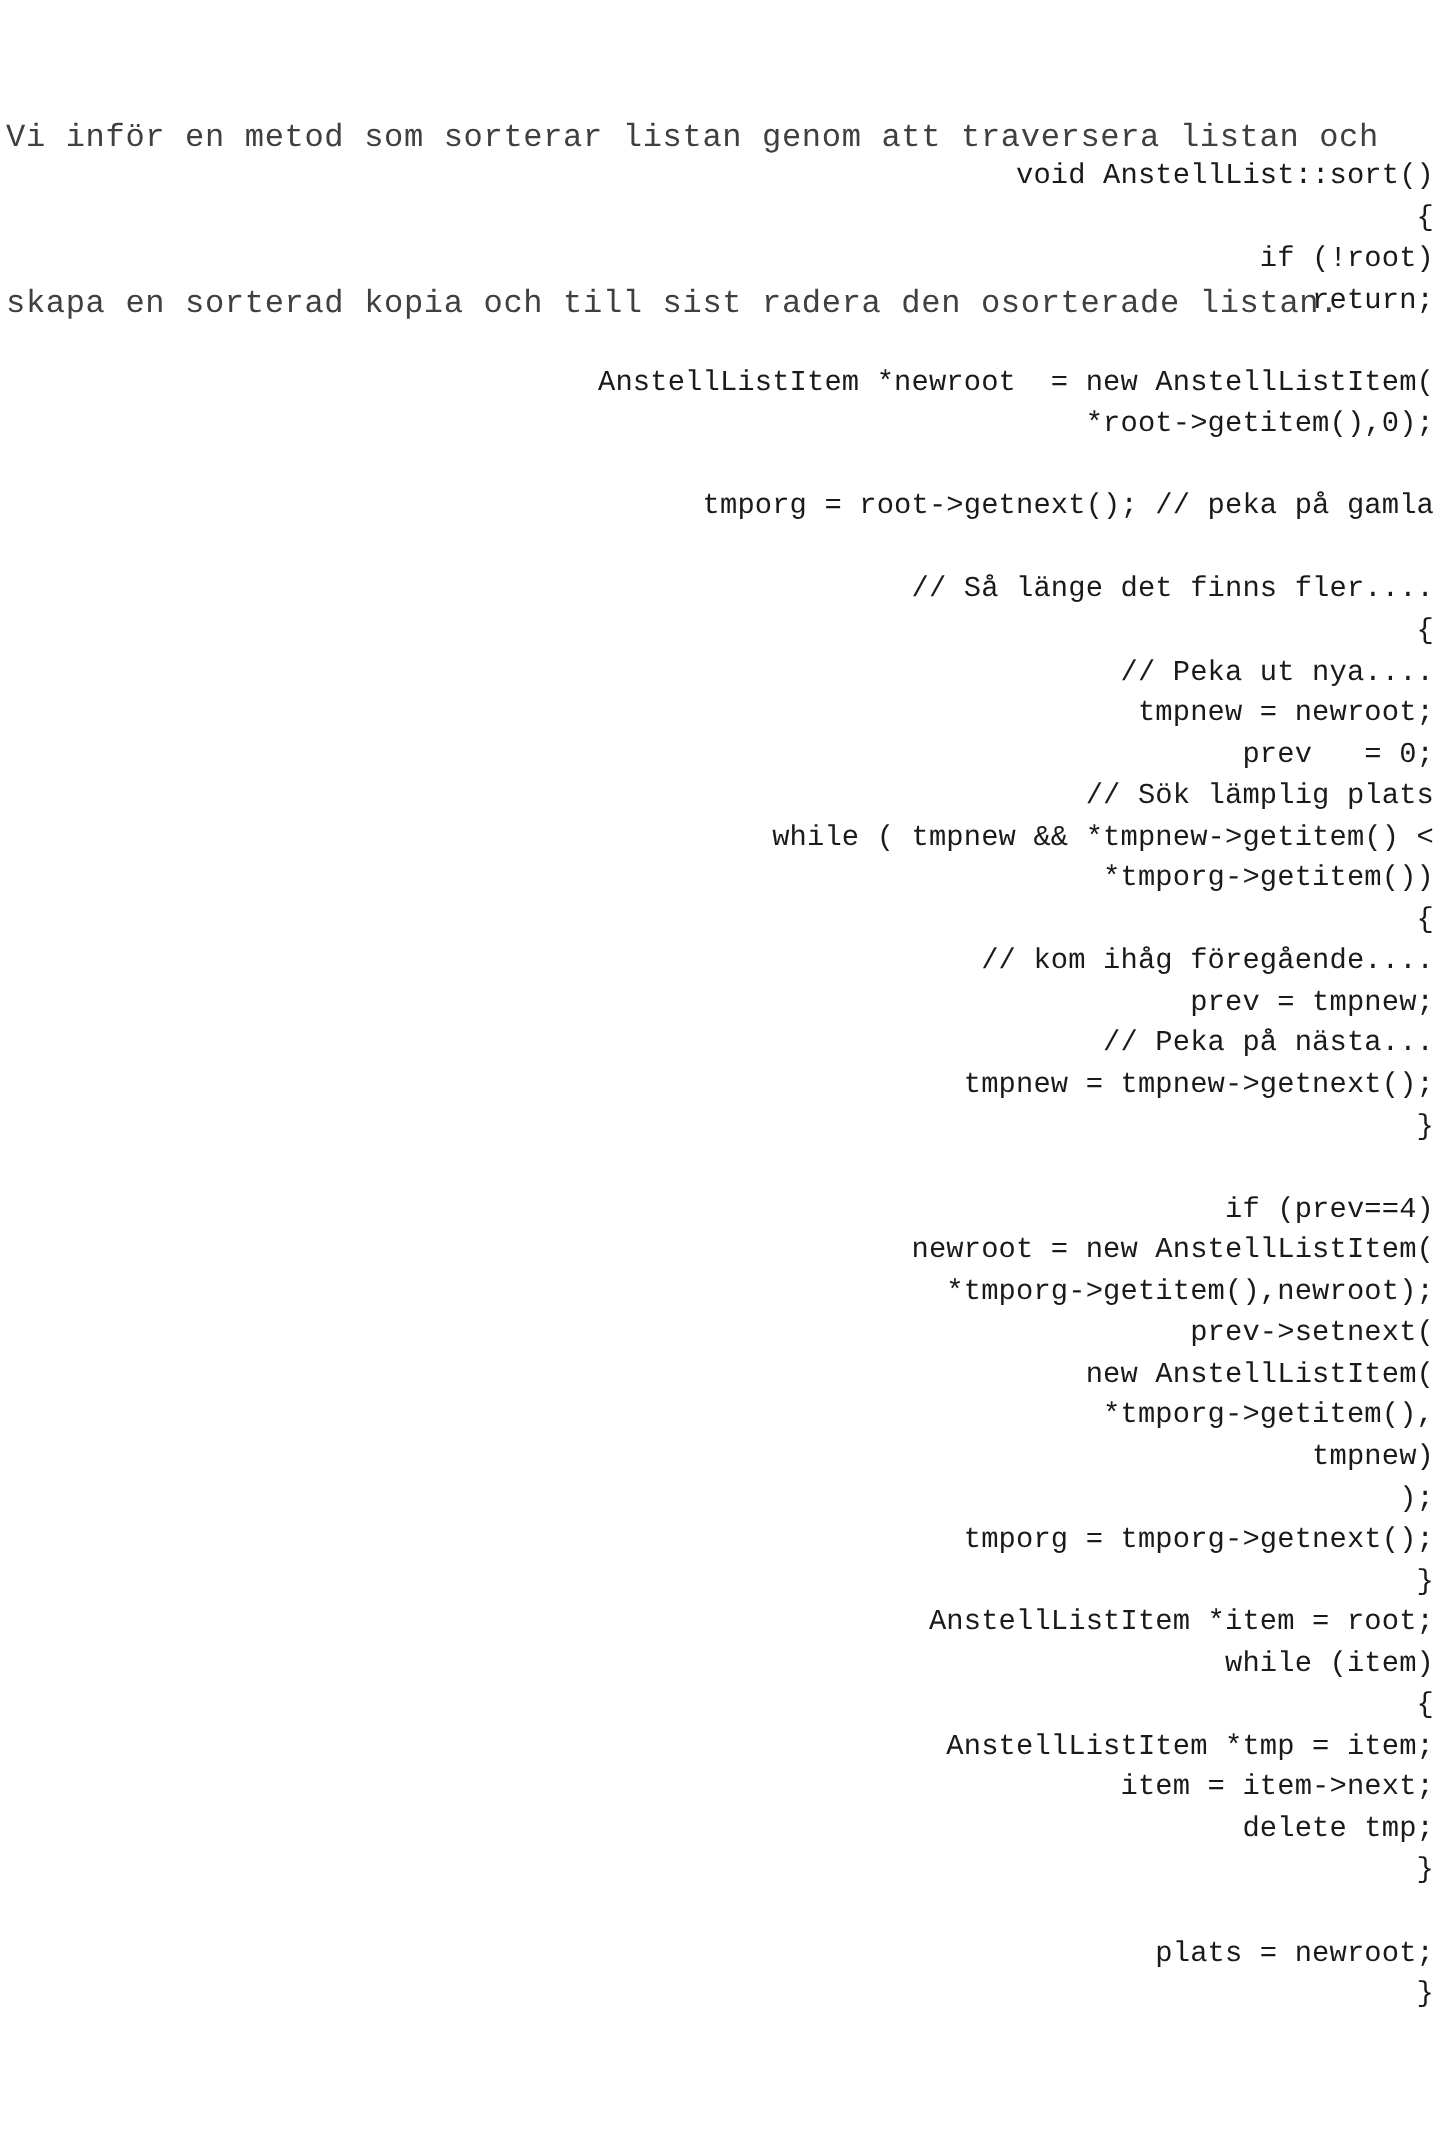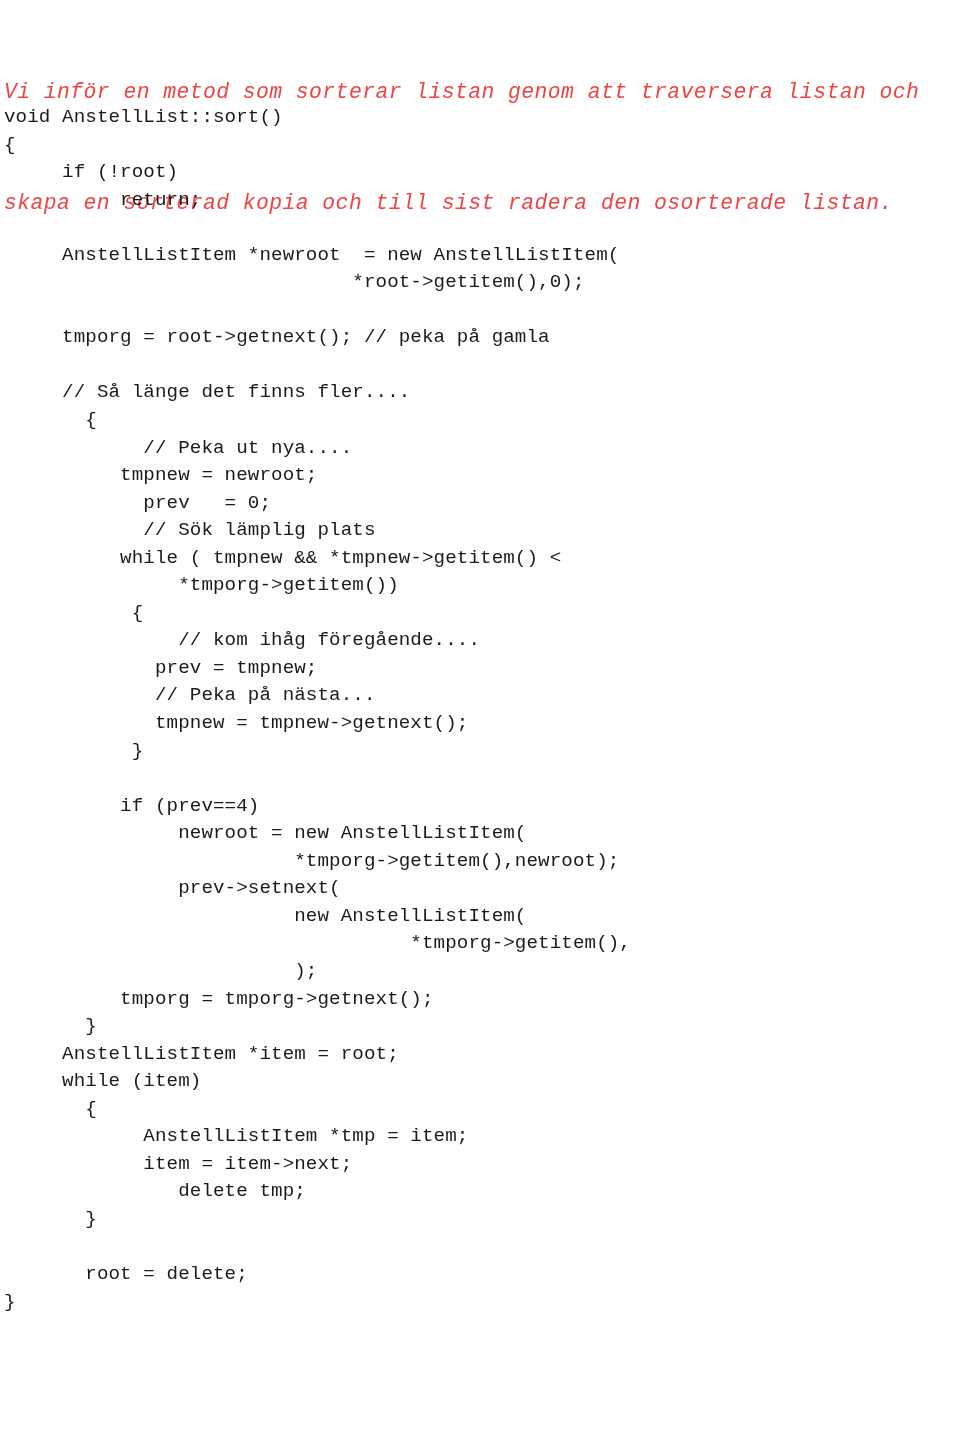--- a/index.html
+++ b/index.html
@@ -30,22 +30,21 @@
   
   .intro {
     position: absolute;
     left: 4px;
     top: 0px;
     width: 956px;
     font-size: 21.4px;
     line-height: 37px;
     letter-spacing: 0.02em;
     white-space: pre-wrap;
-    color: #ef4444;
-    font-style: italic;
+    color: #404040;
   }
   .intro .line {
     display: block;
     white-space: pre;
   }
 
   
   .code {
     position: absolute;
     left: 4px;
@@ -53,20 +52,21 @@
     width: 952px;
     font-size: 19.2px;
     line-height: 27.55px;
     letter-spacing: 0.005em;
     color: #1a1a1a;
   }
   .code .ln {
     display: block;
     white-space: pre;
     min-height: 27.55px;
+    text-align: right;
   }
   .code .ln.blank {
     min-height: 27.55px;
   }
 </style>
 </head>
 <body>
 
 <div class="page">
 
@@ -100,28 +100,29 @@
     <span class="ln">             // Peka på nästa...</span>
     <span class="ln">             tmpnew = tmpnew-&gt;getnext();</span>
     <span class="ln">           }</span>
     <span class="ln blank"></span>
     <span class="ln">          if (prev==4)</span>
     <span class="ln">               newroot = new AnstellListItem(</span>
     <span class="ln">                         *tmporg-&gt;getitem(),newroot);</span>
     <span class="ln">               prev-&gt;setnext(</span>
     <span class="ln">                         new AnstellListItem(</span>
     <span class="ln">                                   *tmporg-&gt;getitem(),</span>
+    <span class="ln">                                    tmpnew)</span>
     <span class="ln">                         );</span>
     <span class="ln">          tmporg = tmporg-&gt;getnext();</span>
     <span class="ln">       }</span>
     <span class="ln">     AnstellListItem *item = root;</span>
     <span class="ln">     while (item)</span>
     <span class="ln">       {</span>
     <span class="ln">            AnstellListItem *tmp = item;</span>
     <span class="ln">            item = item-&gt;next;</span>
     <span class="ln">               delete tmp;</span>
     <span class="ln">       }</span>
     <span class="ln blank"></span>
-    <span class="ln">       root = delete;</span>
+    <span class="ln">       plats = newroot;</span>
     <span class="ln">}</span>
   </div>
 
 </div>
 
 </body></html>

